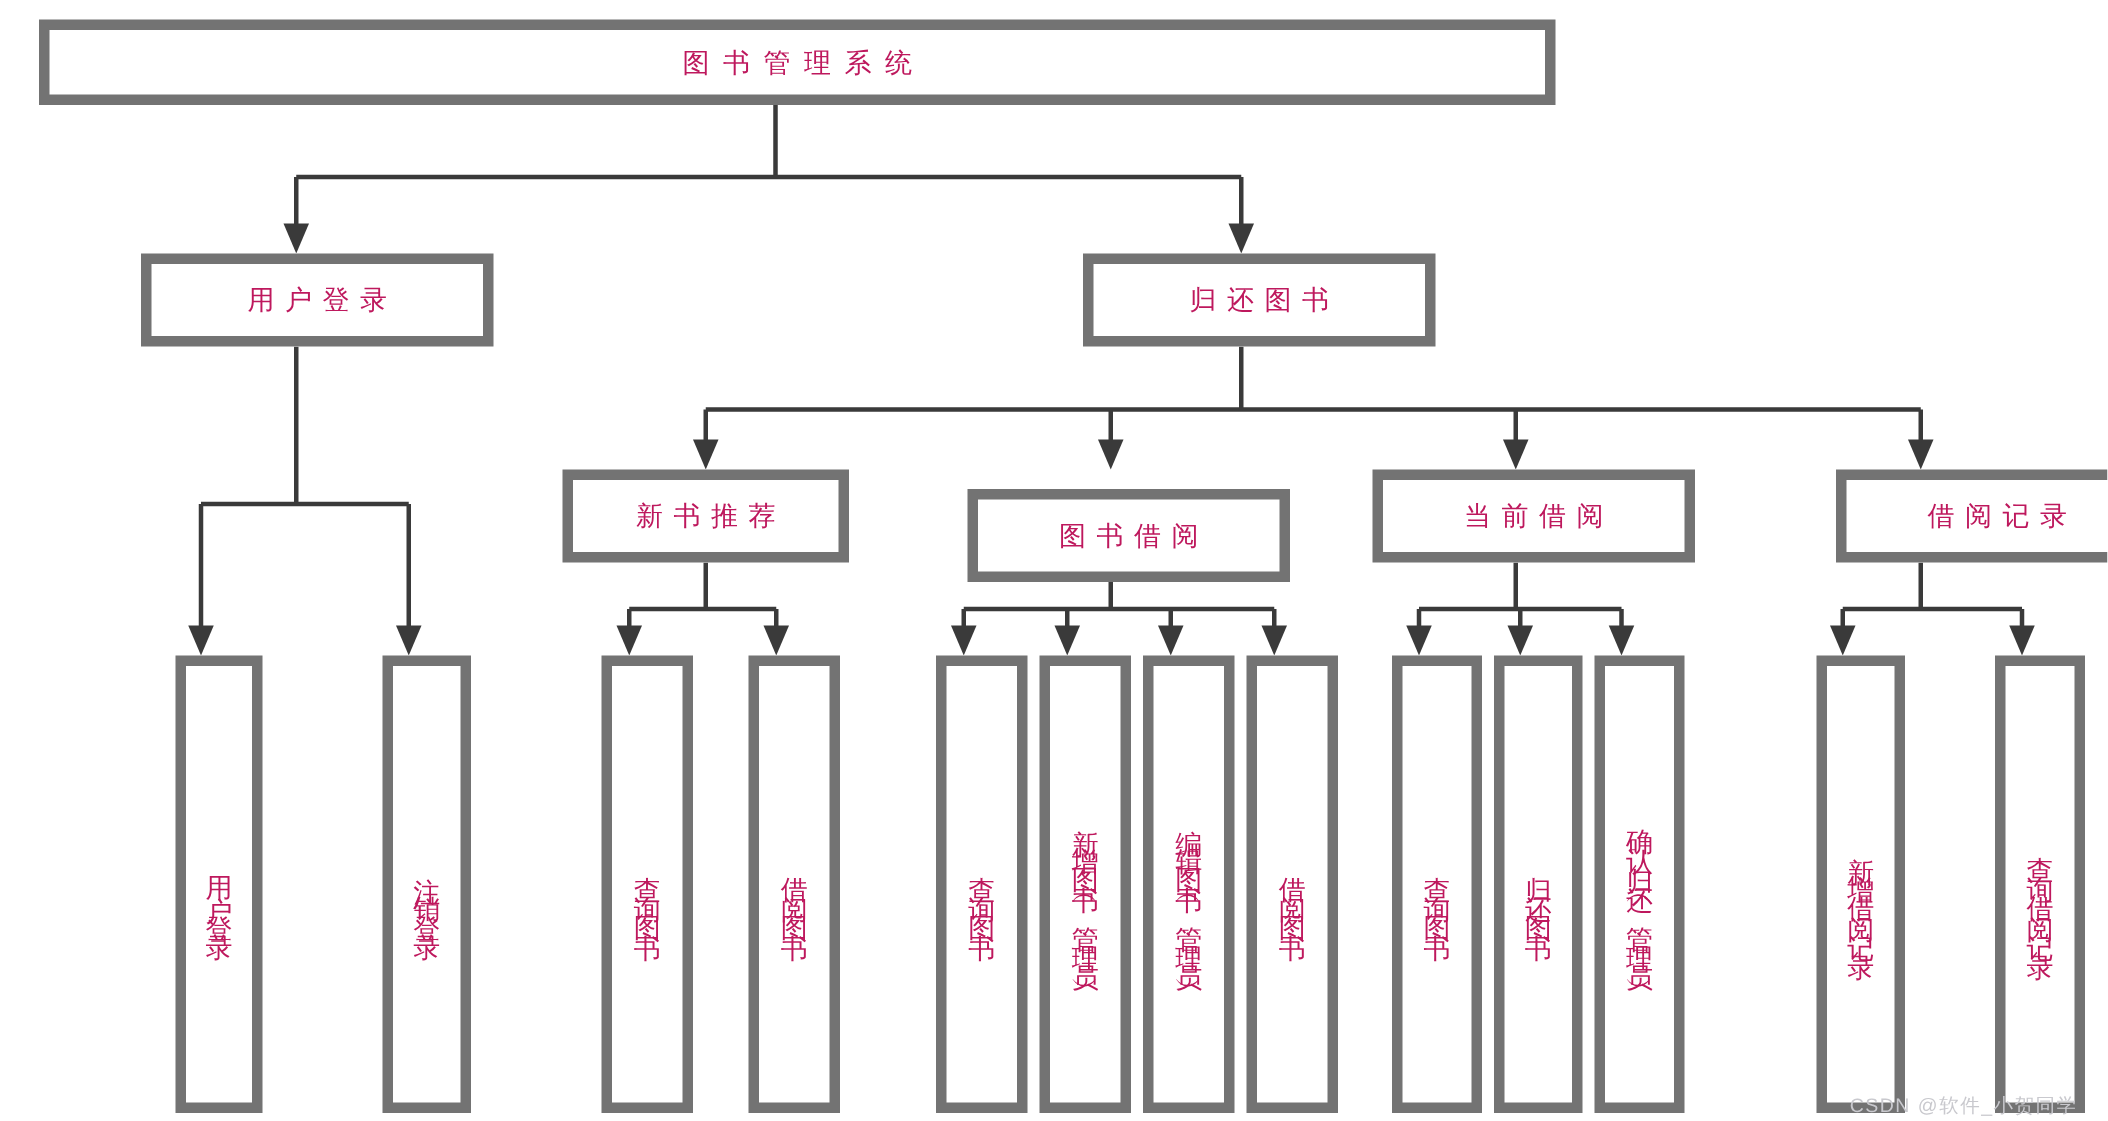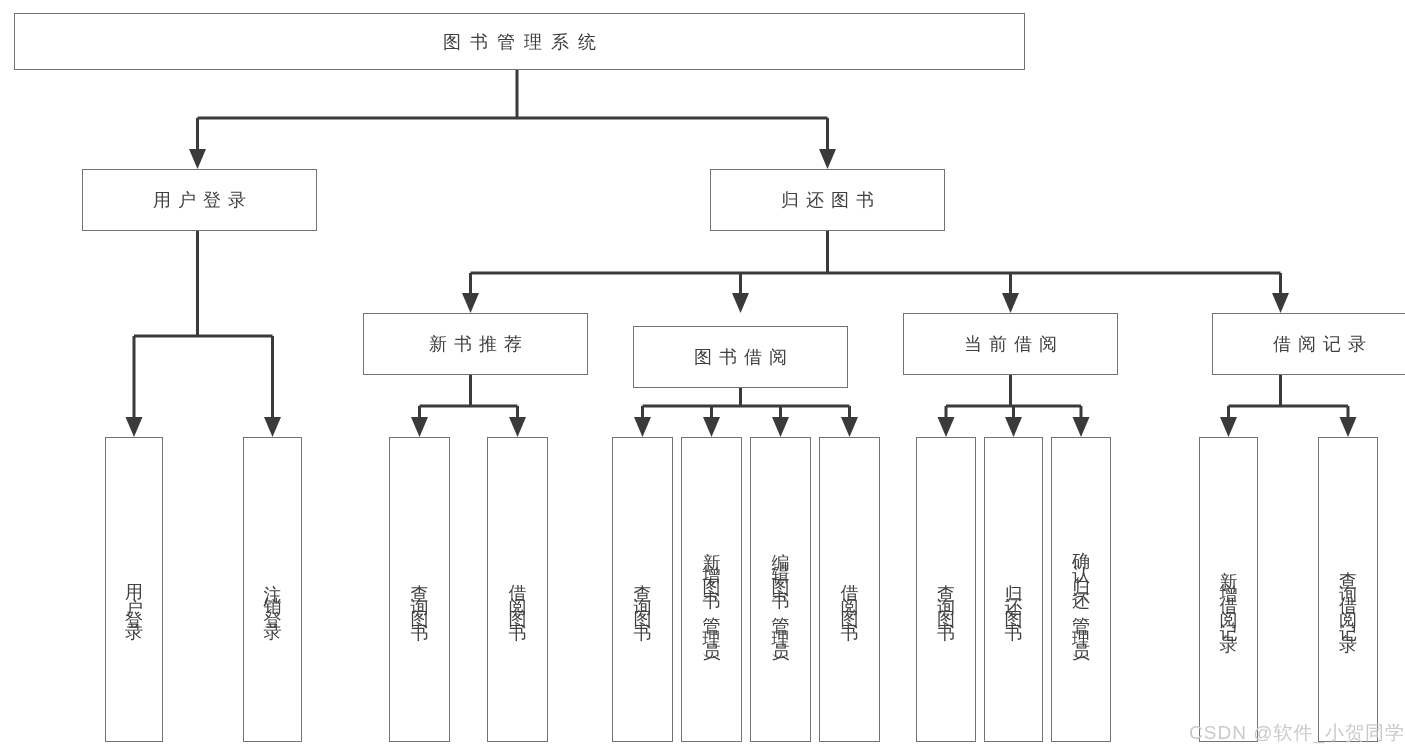--- a/index.html
+++ b/index.html
@@ -2,36 +2,36 @@
 <html><head>
 <meta charset="utf-8">
 <style>
   html,body { margin:0; padding:0; background:#ffffff; }
   .stage {
     position:relative; width:1405px; height:747px; background:#ffffff;
     overflow:hidden; font-family:"Liberation Sans", sans-serif;
   }
   .node {
     position:absolute; box-sizing:border-box;
-    border:1px solid #737373; background:#ffffff;
+    border:7px solid #737373; background:#ffffff;
     display:flex; align-items:center; justify-content:center;
-    color:#404040; font-size:18px; z-index:2;
+    color:#be185d; font-size:18px; z-index:2;margin-left:12px;
   }
   .hnode span { letter-spacing:7px; margin-right:-7px; white-space:nowrap; }
   .rootnode span { letter-spacing:9px; margin-right:-9px; }
   .vnode span {
     writing-mode:vertical-rl; text-orientation:mixed;
     letter-spacing:13px; margin-bottom:-13px; line-height:1;
   }
   svg.wires { position:absolute; left:0; top:0; z-index:1; }
   svg.wires path { stroke:#3a3a3a; stroke-width:3; fill:none; }
   svg.wires polygon { fill:#3a3a3a; stroke:none; }
   .watermark {
-    position:absolute; right:0; bottom:1px; z-index:5;
-    color:#c9c9ce; font-size:19px; letter-spacing:1px; white-space:nowrap;
+    position:absolute; right:20px; bottom:1px; z-index:5;
+    color:#c9c9ce; font-size:13px; letter-spacing:1px; white-space:nowrap;
   }
 </style>
 </head>
 <body>
 
 <div class="stage">
 
   <svg class="wires" width="1405" height="747" viewBox="0 0 1405 747">
 
     <path d="M517 70 V118 M197.5 118 H827.5 M197.5 118 V151 M827.5 118 V151"></path>
@@ -73,21 +73,21 @@
     <span>图书管理系统</span>
   </div>
 
   <div class="node hnode" style="left:82px; top:169px; width:235px; height:62px;">
     <span>用户登录</span>
   </div>
   <div class="node hnode" style="left:710px; top:169px; width:235px; height:62px;">
     <span>归还图书</span>
   </div>
 
-  <div class="node hnode" style="left:363px; top:313px; width:225px; height:62px;">
+  <div class="node hnode" style="left:363px; top:313px; width:191px; height:62px;">
     <span>新书推荐</span>
   </div>
   <div class="node hnode" style="left:633px; top:326px; width:215px; height:62px;">
     <span>图书借阅</span>
   </div>
   <div class="node hnode" style="left:903px; top:313px; width:215px; height:62px;">
     <span>当前借阅</span>
   </div>
   <div class="node hnode" style="left:1212px; top:313px; width:215px; height:62px;">
     <span>借阅记录</span>

